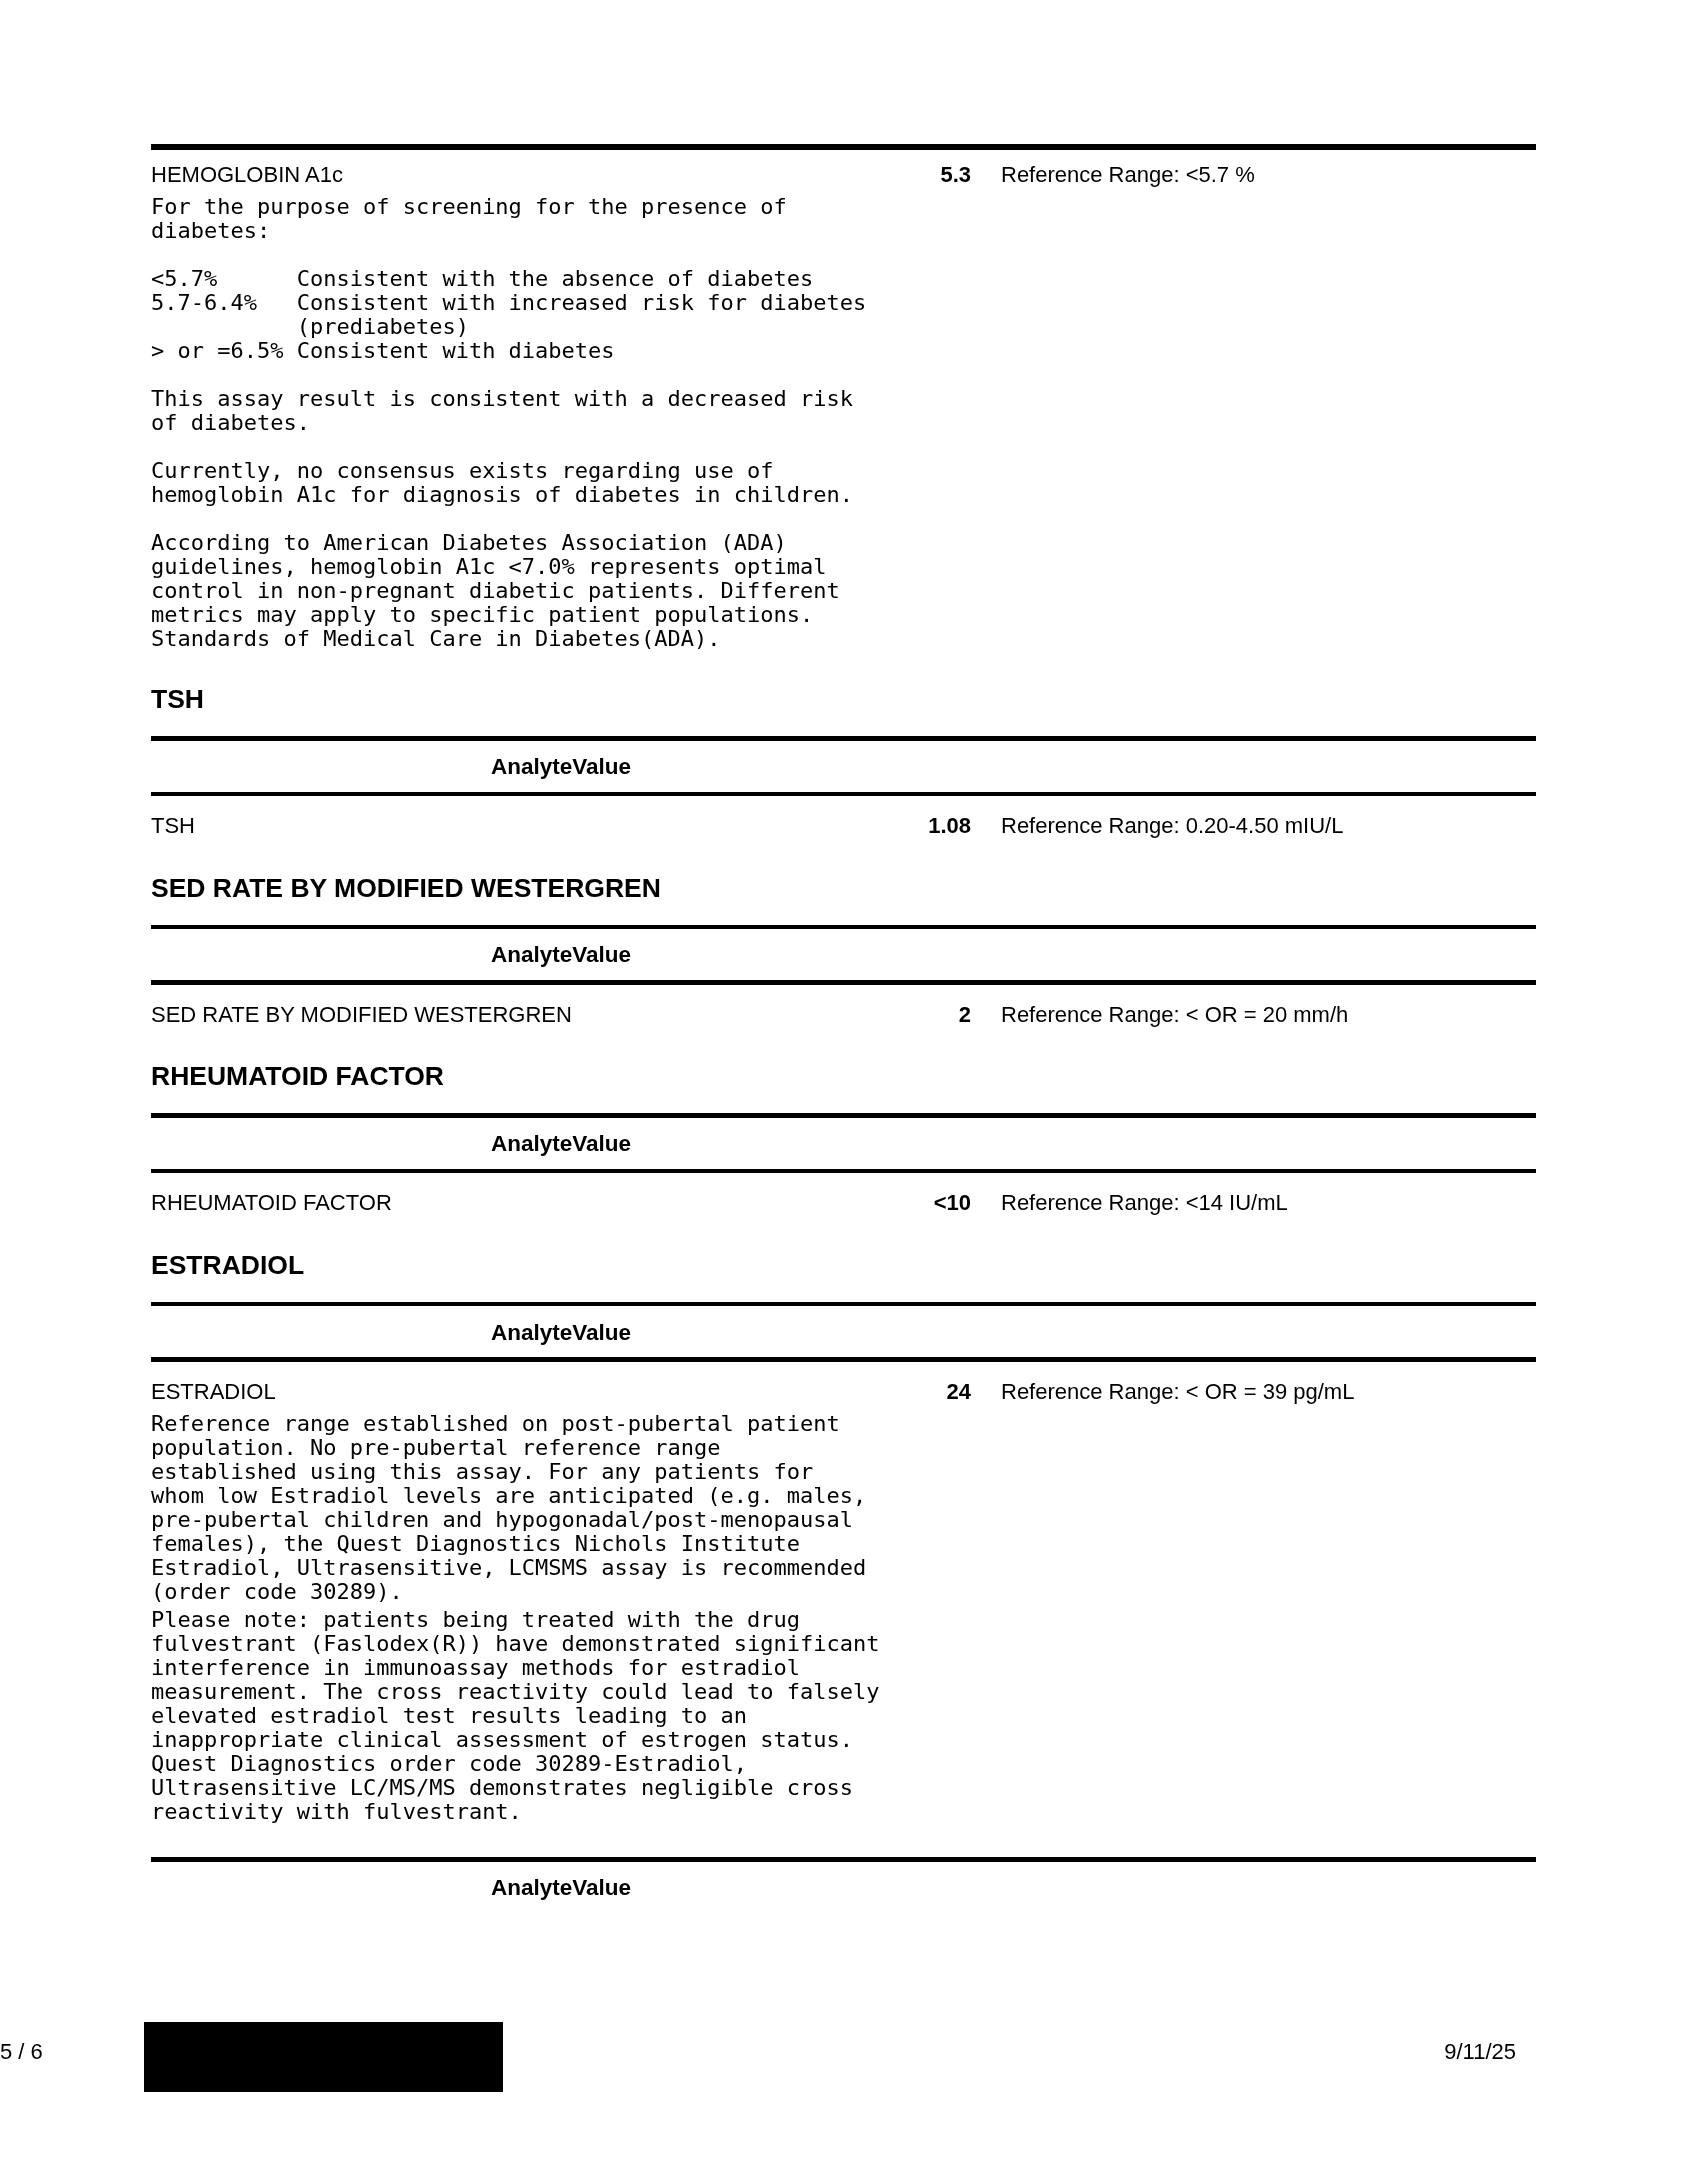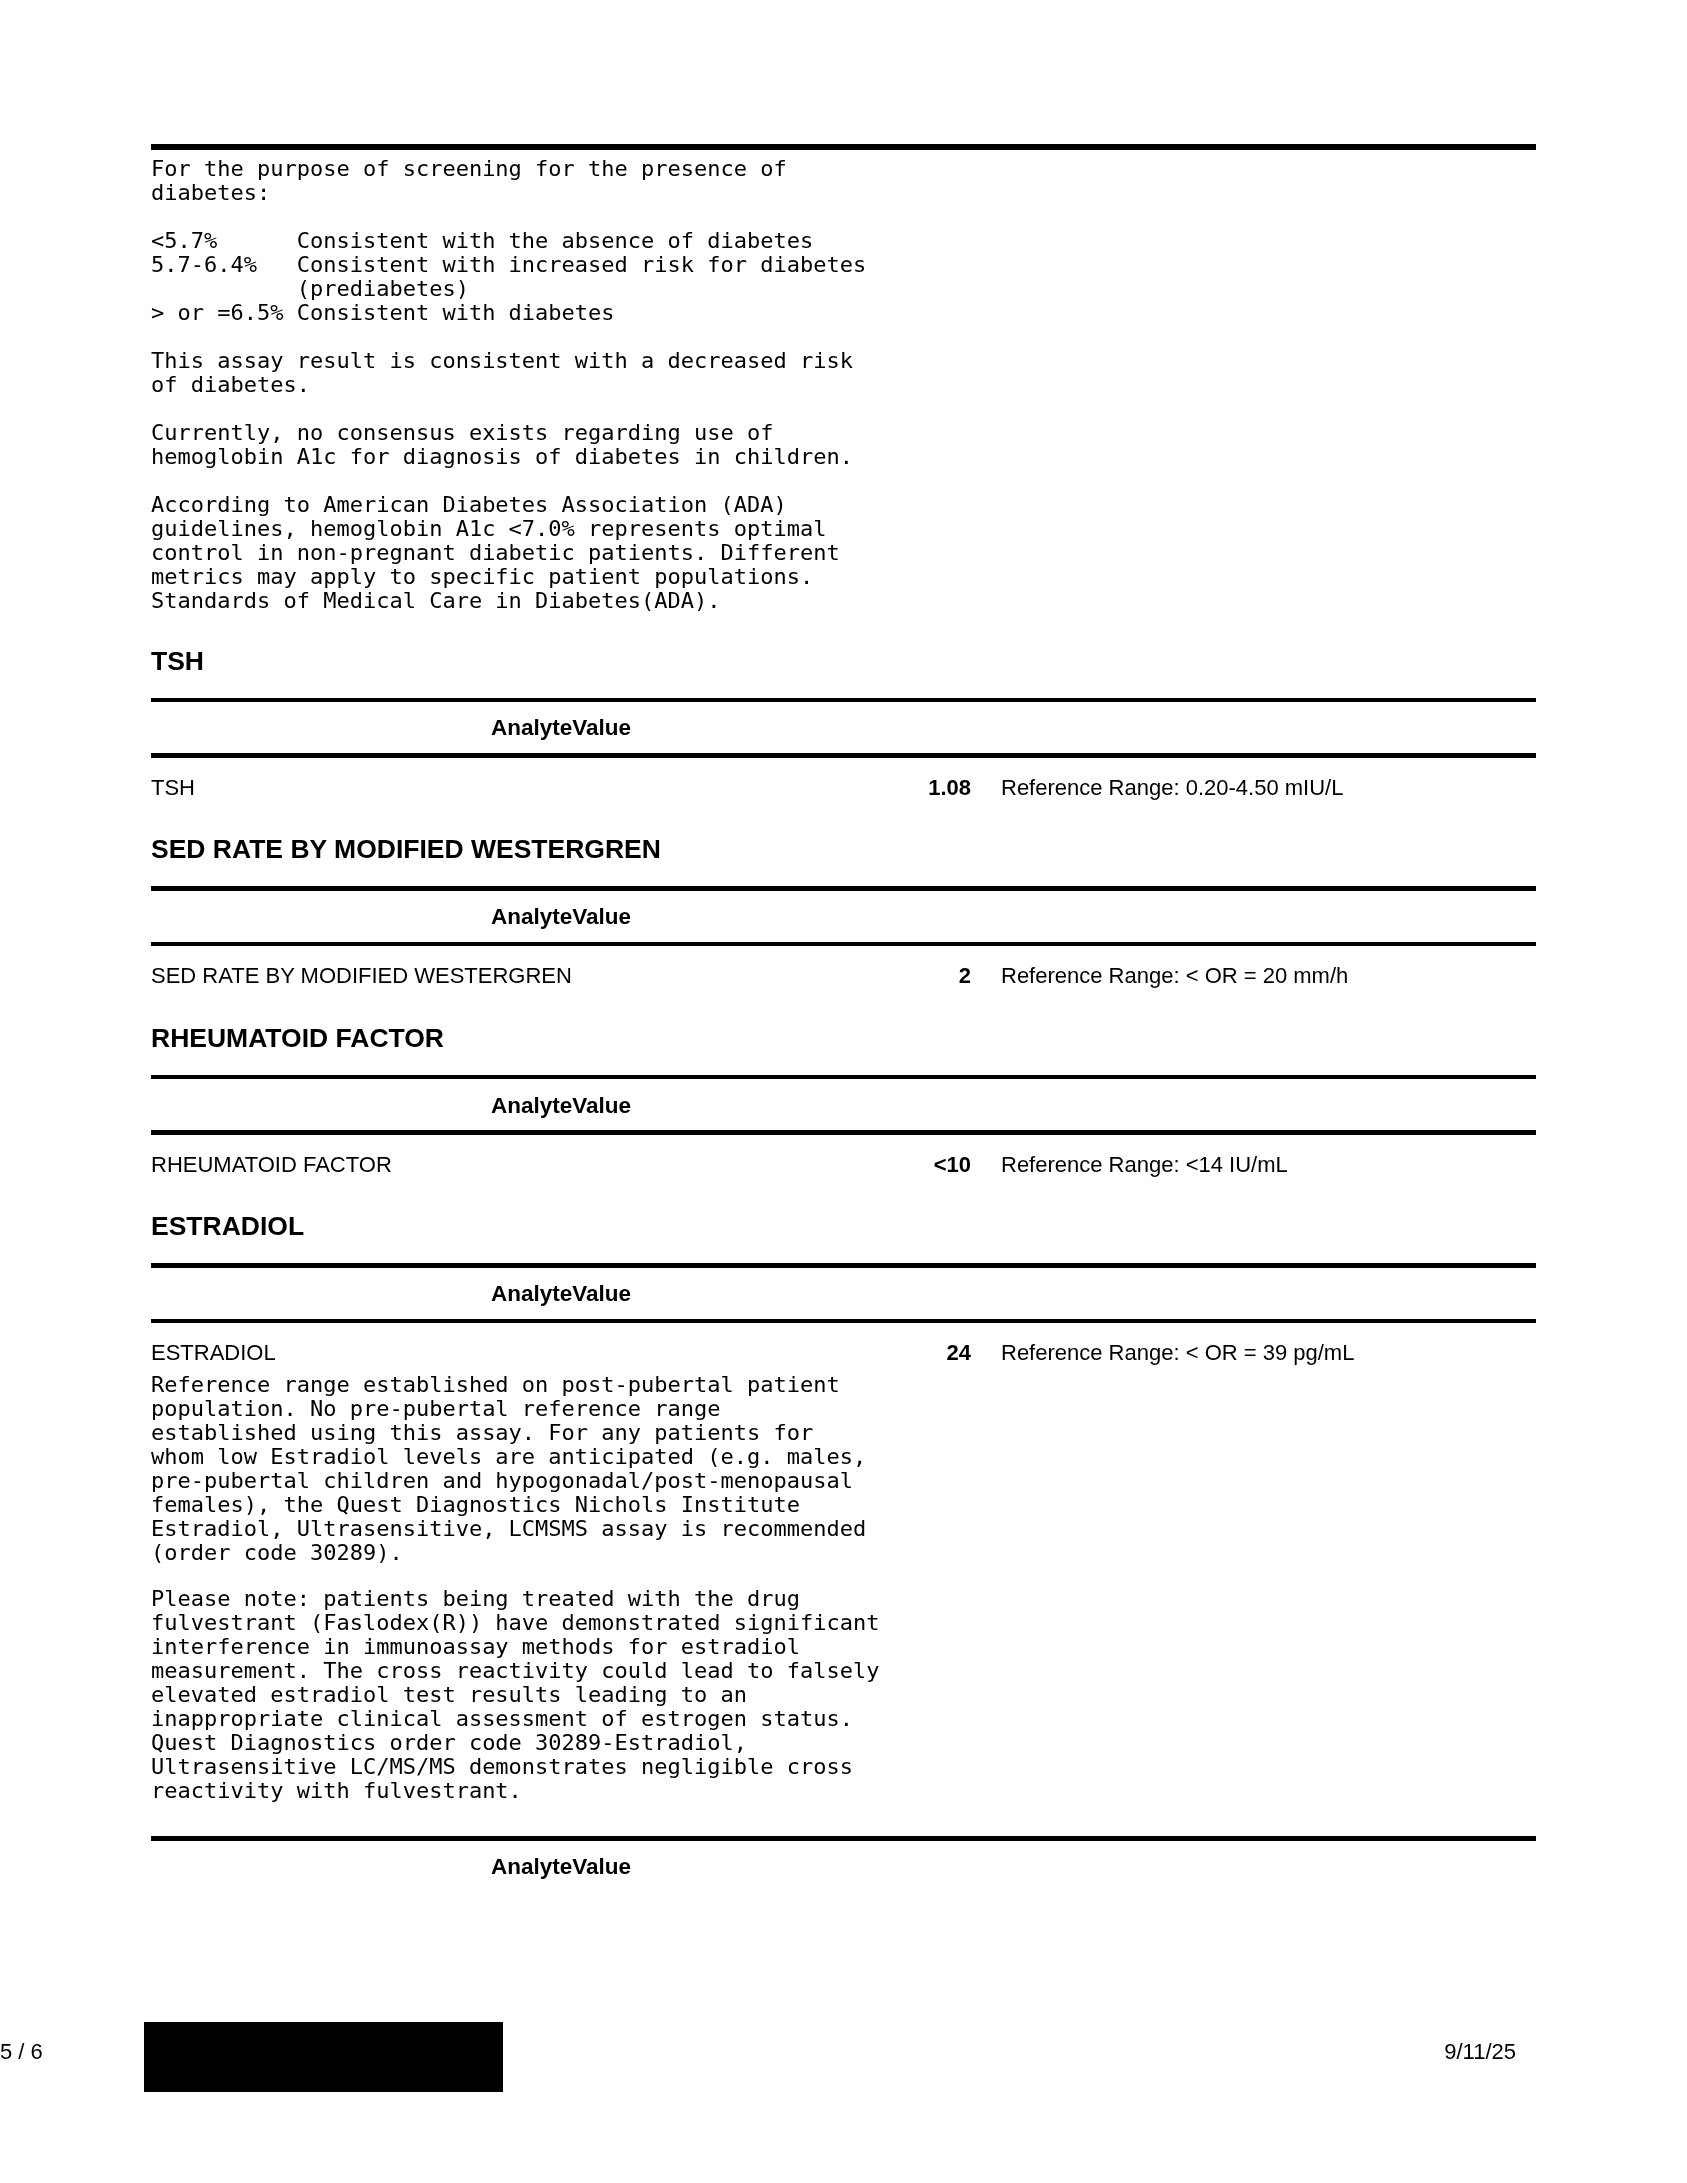--- a/index.html
+++ b/index.html
@@ -21,38 +21,45 @@
   .value{font-weight:bold;}
   .ref{margin-left:30px;flex:1;font-size:22px;}
 
   .hemo-row{padding-top:12px;}
 
   pre.mono{
     font-family:"DejaVu Sans Mono","Liberation Mono",monospace;
     font-size:22px;line-height:24px;
     margin:6.6px 0 0 0;white-space:pre;
   }
-  pre.mono.note2{margin-top:22px;}
+  pre.mono.note2{margin-top:4px;}
 
   .section{margin-top:33px;}
   .section h2{font-size:26.5px;line-height:30px;font-weight:bold;margin:0;}
   .thead{width:820px;display:flex;justify-content:center;
          padding:13.2px 0 11.2px 0;font-size:22.5px;line-height:26.5px;font-weight:bold;}
 
   .redaction{position:absolute;left:144px;top:2022px;width:359px;height:70px;background:#000;}
   .page-num{position:absolute;top:2039px;left:0;width:1687px;text-align:left;font-size:22px;line-height:26.5px;}
   .report-date{position:absolute;top:2039px;right:171px;font-size:22px;line-height:26.5px;}
 </style>
 </head>
 <body>
 
 <div class="content">
 
   <div class="top-rule"></div>
 
+  <div class="trow hemo-row">
+    <div class="row-main">
+      <span class="analyte">HEMOGLOBIN A1c</span>
+      <span class="value">5.3</span>
+    </div>
+    <span class="ref">Reference Range: &lt;5.7 %</span>
+  </div>
   <pre class="mono">For the purpose of screening for the presence of
 diabetes:
 
 &lt;5.7%      Consistent with the absence of diabetes
 5.7-6.4%   Consistent with increased risk for diabetes
            (prediabetes)
 &gt; or =6.5% Consistent with diabetes
 
 This assay result is consistent with a decreased risk
 of diabetes.

